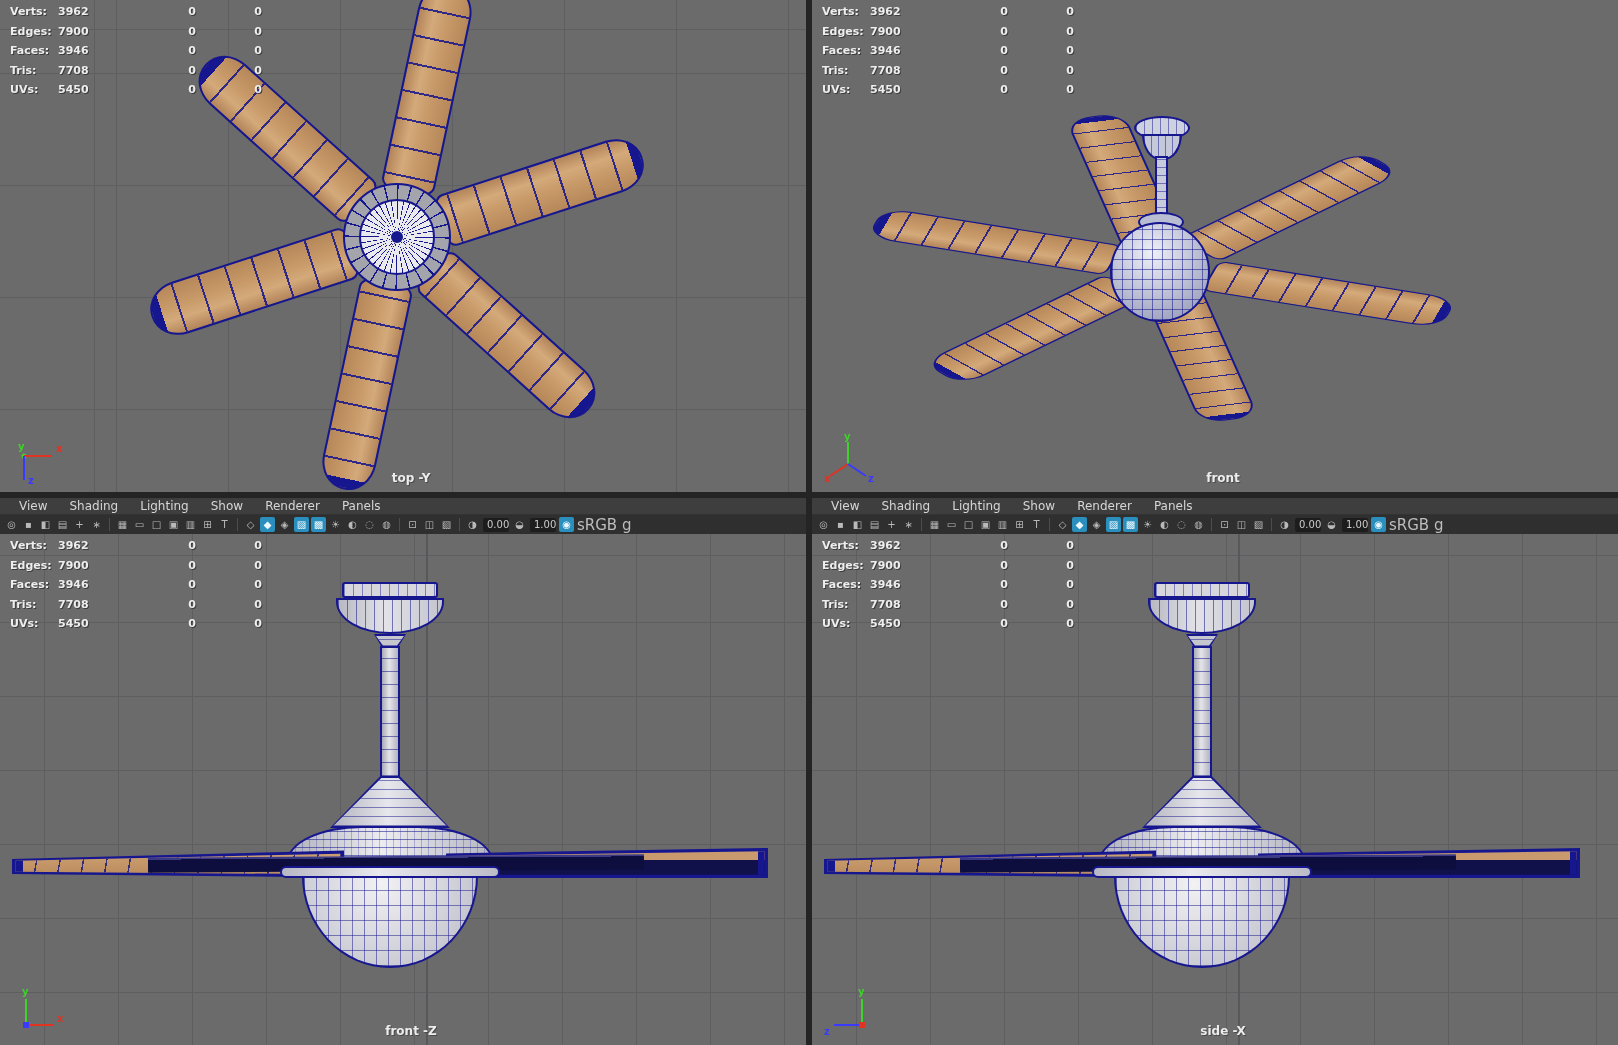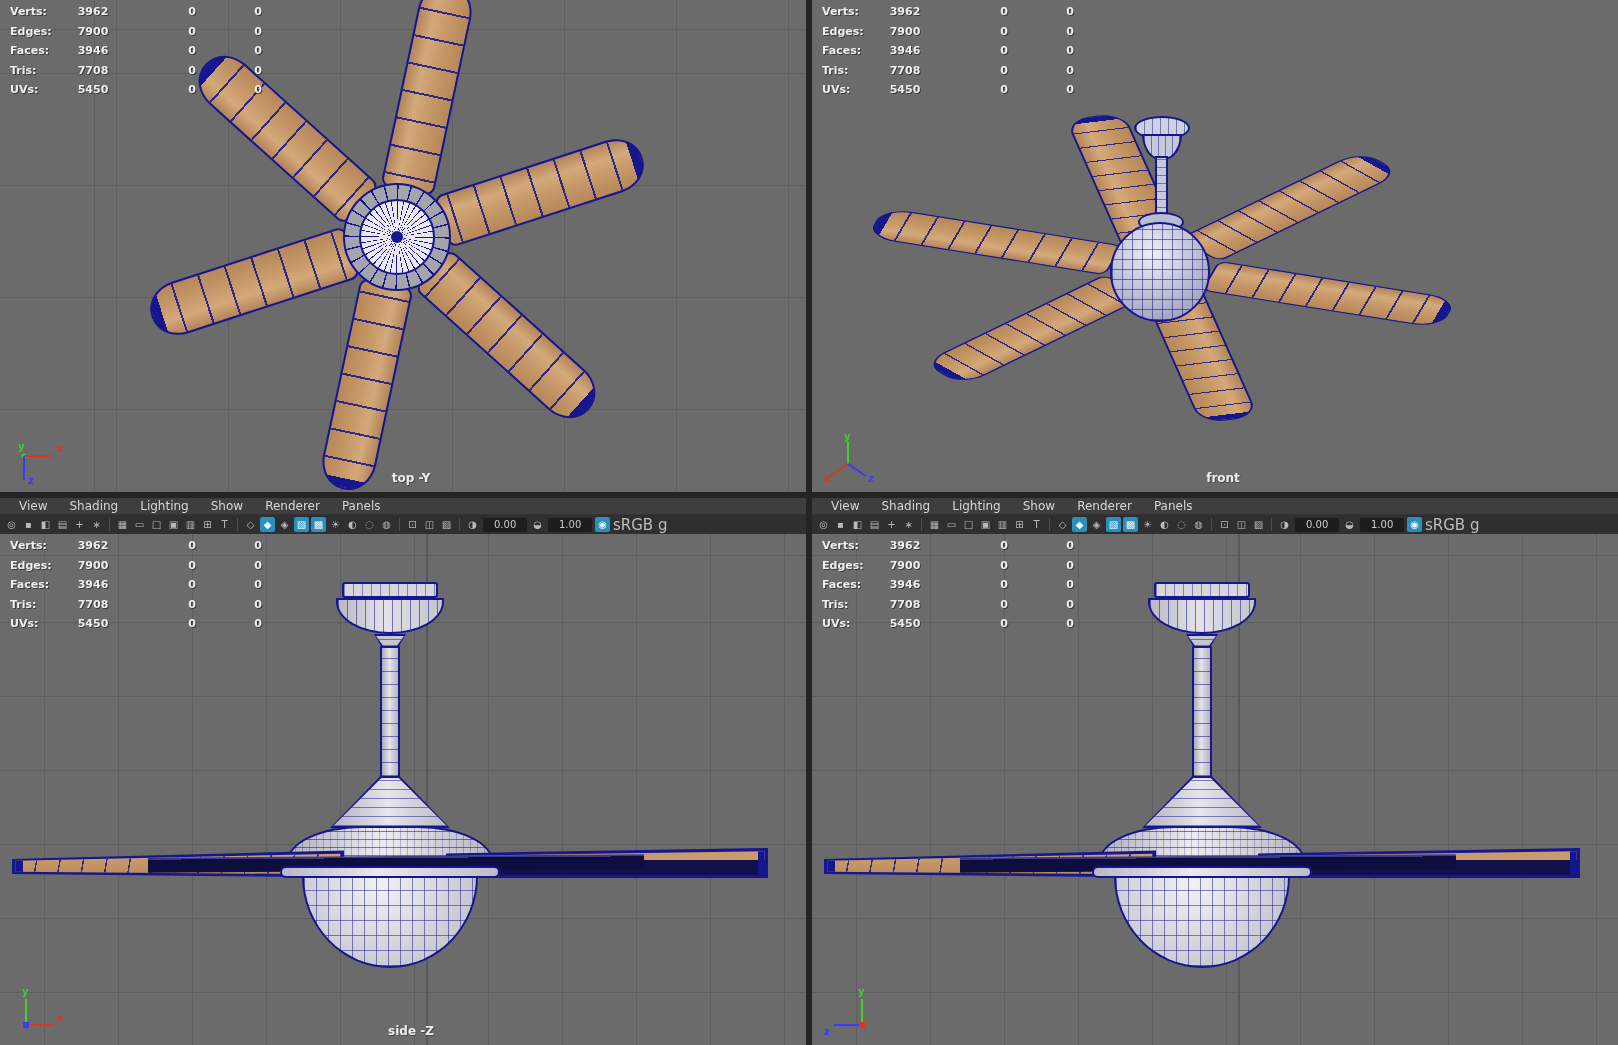--- a/index.html
+++ b/index.html
@@ -26,40 +26,40 @@
       repeating-linear-gradient(0deg,#5f5f61 0 1px,transparent 1px 112px);
       background-position:116px 30px; }
   .axis-line-v { position:absolute; top:0; bottom:0; left:426px; width:2px; background:#58585c; }
 
   
   .stats-hud { position:absolute; left:0; top:3px; width:270px; z-index:30;text-decoration:underline; }
   .stats-row { position:relative; height:19.5px; font-size:11px; font-weight:bold;
     color:#eeeeee; text-shadow:1px 1px 0 #3c3c3c; }
   .stats-row span { position:absolute; top:2px; }
   .s-lbl { left:10px; }
-  .s-v1 { left:58px; width:70px; text-align:center; }
+  .s-v1 { left:58px; width:70px; text-align:left; }
   .s-v2 { left:156px; width:40px; text-align:right; }
   .s-v3 { left:222px; width:40px; text-align:right; }
 
   
   .vp-label { position:absolute; left:0; right:0; bottom:7px; text-align:center;
     font-size:12px; font-weight:bold; color:#ececec; text-shadow:1px 1px 0 #4a4a4a; z-index:25;padding-left:16px; }
 
   
   .panel-menubar { position:absolute; left:0; right:0; top:0; height:17px; background:#3e3e3e;
     border-bottom:1px solid #333; display:flex; align-items:center; padding-left:8px; z-index:40; }
   .menu-item { font-size:12px; color:#d6d6d6; padding:0 11px; cursor:default; }
   .panel-toolbar { position:absolute; left:0; right:0; top:17px; height:19px; background:#2f2f2f;
     display:flex; align-items:center; padding-left:3px; overflow:hidden; white-space:nowrap; z-index:40; }
   .tb-icon { display:inline-block; width:15px; height:15px; margin:0 1px; font-size:10px;
     line-height:15px; text-align:center; color:#b9b9b9; border-radius:2px; }
   .tb-icon.hl { background:#2a8fbd; color:#eaf7fd; }
   .tb-sep { display:inline-block; width:1px; height:13px; background:#4c4c4c; margin:0 4px; }
-  .tb-field { display:inline-block; width:44px; height:14px; background:#1d1d1d; color:#cccccc;
-    font-size:10px; line-height:14px; padding-left:11px; margin:0 2px; border-radius:2px; }
+  .tb-field { display:inline-block; width:26px; height:14px; background:#1d1d1d; color:#cccccc;
+    font-size:10px; line-height:14px; padding-left:4px; margin:0 2px; border-radius:2px; }
   .tb-label { font-size:15px; color:#bdbdbd; margin-left:2px; }
 
   
   .triad { position:absolute; left:10px; bottom:6px; z-index:26; }
   .triad text { font-size:10px; font-weight:bold; }
   .ax-x { stroke:#e03322; } .ax-y { stroke:#3fd12c; } .ax-z { stroke:#3a3aff; }
   .tx-x { fill:#e03322; } .tx-y { fill:#3fd12c; } .tx-z { fill:#3a3aff; }
 
   
   .blade { position:absolute; left:-27px; top:-258px; width:54px; height:212px;
@@ -374,21 +374,21 @@
           <span class="s-v3">0</span>
         </div>
       </div>
     <svg class="triad" width="60" height="56">
       <line class="ax-y" x1="16" y1="42" x2="16" y2="16" stroke-width="2"></line>
       <line class="ax-x" x1="16" y1="42" x2="44" y2="42" stroke-width="2"></line>
       <rect x="13" y="39" width="6" height="6" fill="#3a3aff"></rect>
       <text class="tx-y" x="12" y="12">y</text>
       <text class="tx-x" x="47" y="39">x</text>
     </svg>
-    <div class="vp-label">side -Z</div>
+    <div class="vp-label">front -Z</div>
   </div>
 </div>
 
 <div class="panel" id="p-side">
   <div class="panel-menubar">
       <span class="menu-item">View</span>
       <span class="menu-item">Shading</span>
       <span class="menu-item">Lighting</span>
       <span class="menu-item">Show</span>
       <span class="menu-item">Renderer</span>
@@ -488,17 +488,18 @@
           <span class="s-v3">0</span>
         </div>
       </div>
     <svg class="triad" width="60" height="56">
       <line class="ax-y" x1="40" y1="42" x2="40" y2="16" stroke-width="2"></line>
       <line class="ax-z" x1="40" y1="42" x2="12" y2="42" stroke-width="2"></line>
       <rect x="37" y="39" width="6" height="6" fill="#e03322"></rect>
       <text class="tx-y" x="36" y="12">y</text>
       <text class="tx-z" x="2" y="52">z</text>
     </svg>
+    <div class="vp-label">side -X</div>
   </div>
 </div>
 
 <div class="divider-v"></div>
 <div class="divider-h"></div>
 
 </body></html>

